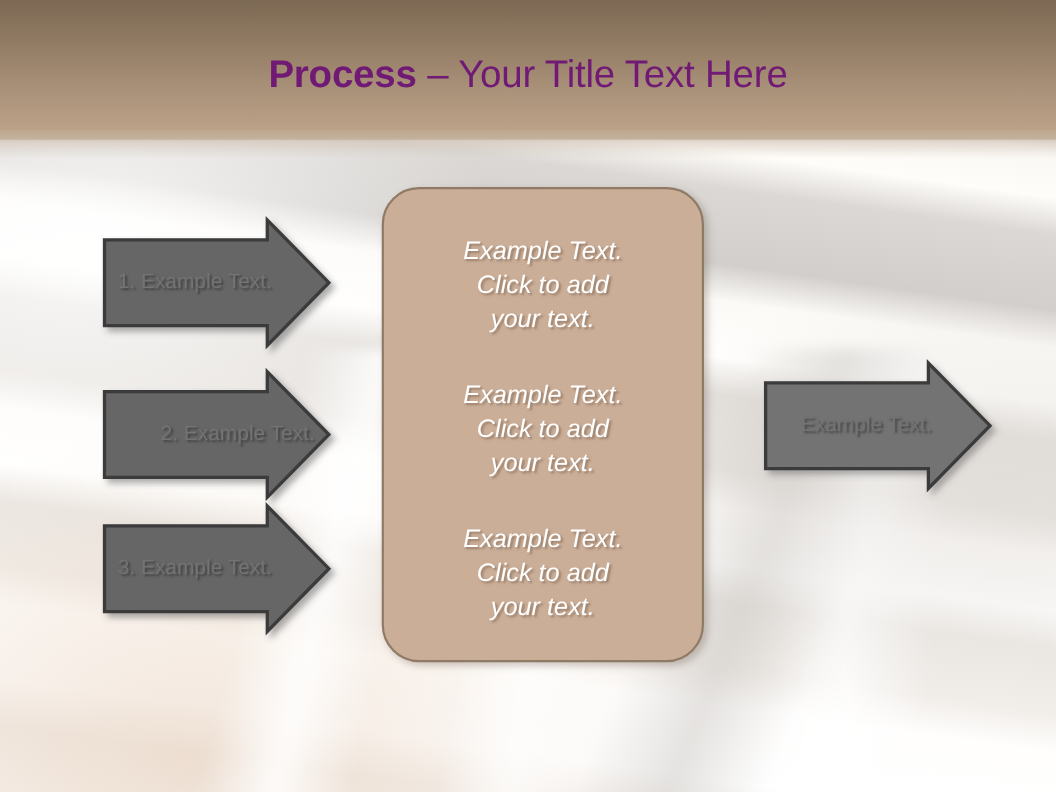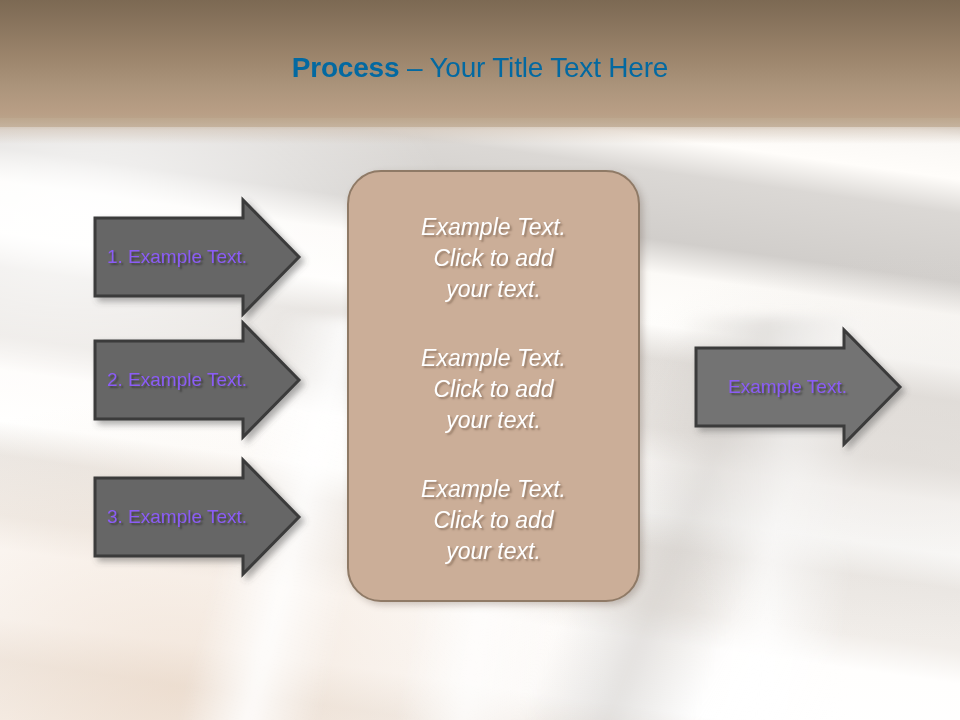--- a/index.html
+++ b/index.html
@@ -102,22 +102,22 @@
     background: linear-gradient(180deg, rgba(189,168,143,0.95) 0%, rgba(208,193,178,0.55) 45%, rgba(232,226,219,0) 100%);
     pointer-events: none;
   }
 
   .slide-title {
     position: absolute;
     left: 0;
     top: 47px;
     width: 960px;
     text-align: center;
-    color: #0369a1;
-    font-size: 28px;
+    color: #701a75;
+    font-size: 35px;
     line-height: 42px;
     letter-spacing: -0.2px;
     white-space: nowrap;
   }
   .slide-title .t-bold { font-weight: bold; }
   .slide-title .t-normal { font-weight: normal; }
 
   
   .center-panel {
     position: absolute;
@@ -156,30 +156,30 @@
     align-items: center;
   }
   .arrow-svg {
     position: absolute;
     left: 0;
     top: 0;
     overflow: visible;
   }
   .arrow-label {
     position: relative;
-    color: #8b5cf6;
+    color: #737373;
     font-size: 19px;
     line-height: 22px;
     white-space: nowrap;
     text-shadow: 2px 2px 2px rgba(40,40,40,0.6);
     z-index: 2;
   }
 
   .arrow-left-1 { left: 93px;  top: 198px; width: 208px; height: 118px; }
-  .arrow-left-2 { left: 93px;  top: 321px; width: 208px; height: 118px; }
+  .arrow-left-2 { left: 93px;  top: 336px; width: 208px; height: 118px; padding-left: 39px; }
   .arrow-left-3 { left: 93px;  top: 458px; width: 208px; height: 118px; align-items: center; }
   .arrow-right  { left: 694px; top: 328px; width: 208px; height: 118px; }
 
   .arrow-left-1 .arrow-label,
   .arrow-left-2 .arrow-label,
   .arrow-left-3 .arrow-label { margin-left: 14px; }
   .arrow-right .arrow-label { margin-left: 34px; }
 </style>
 </head>
 <body>

